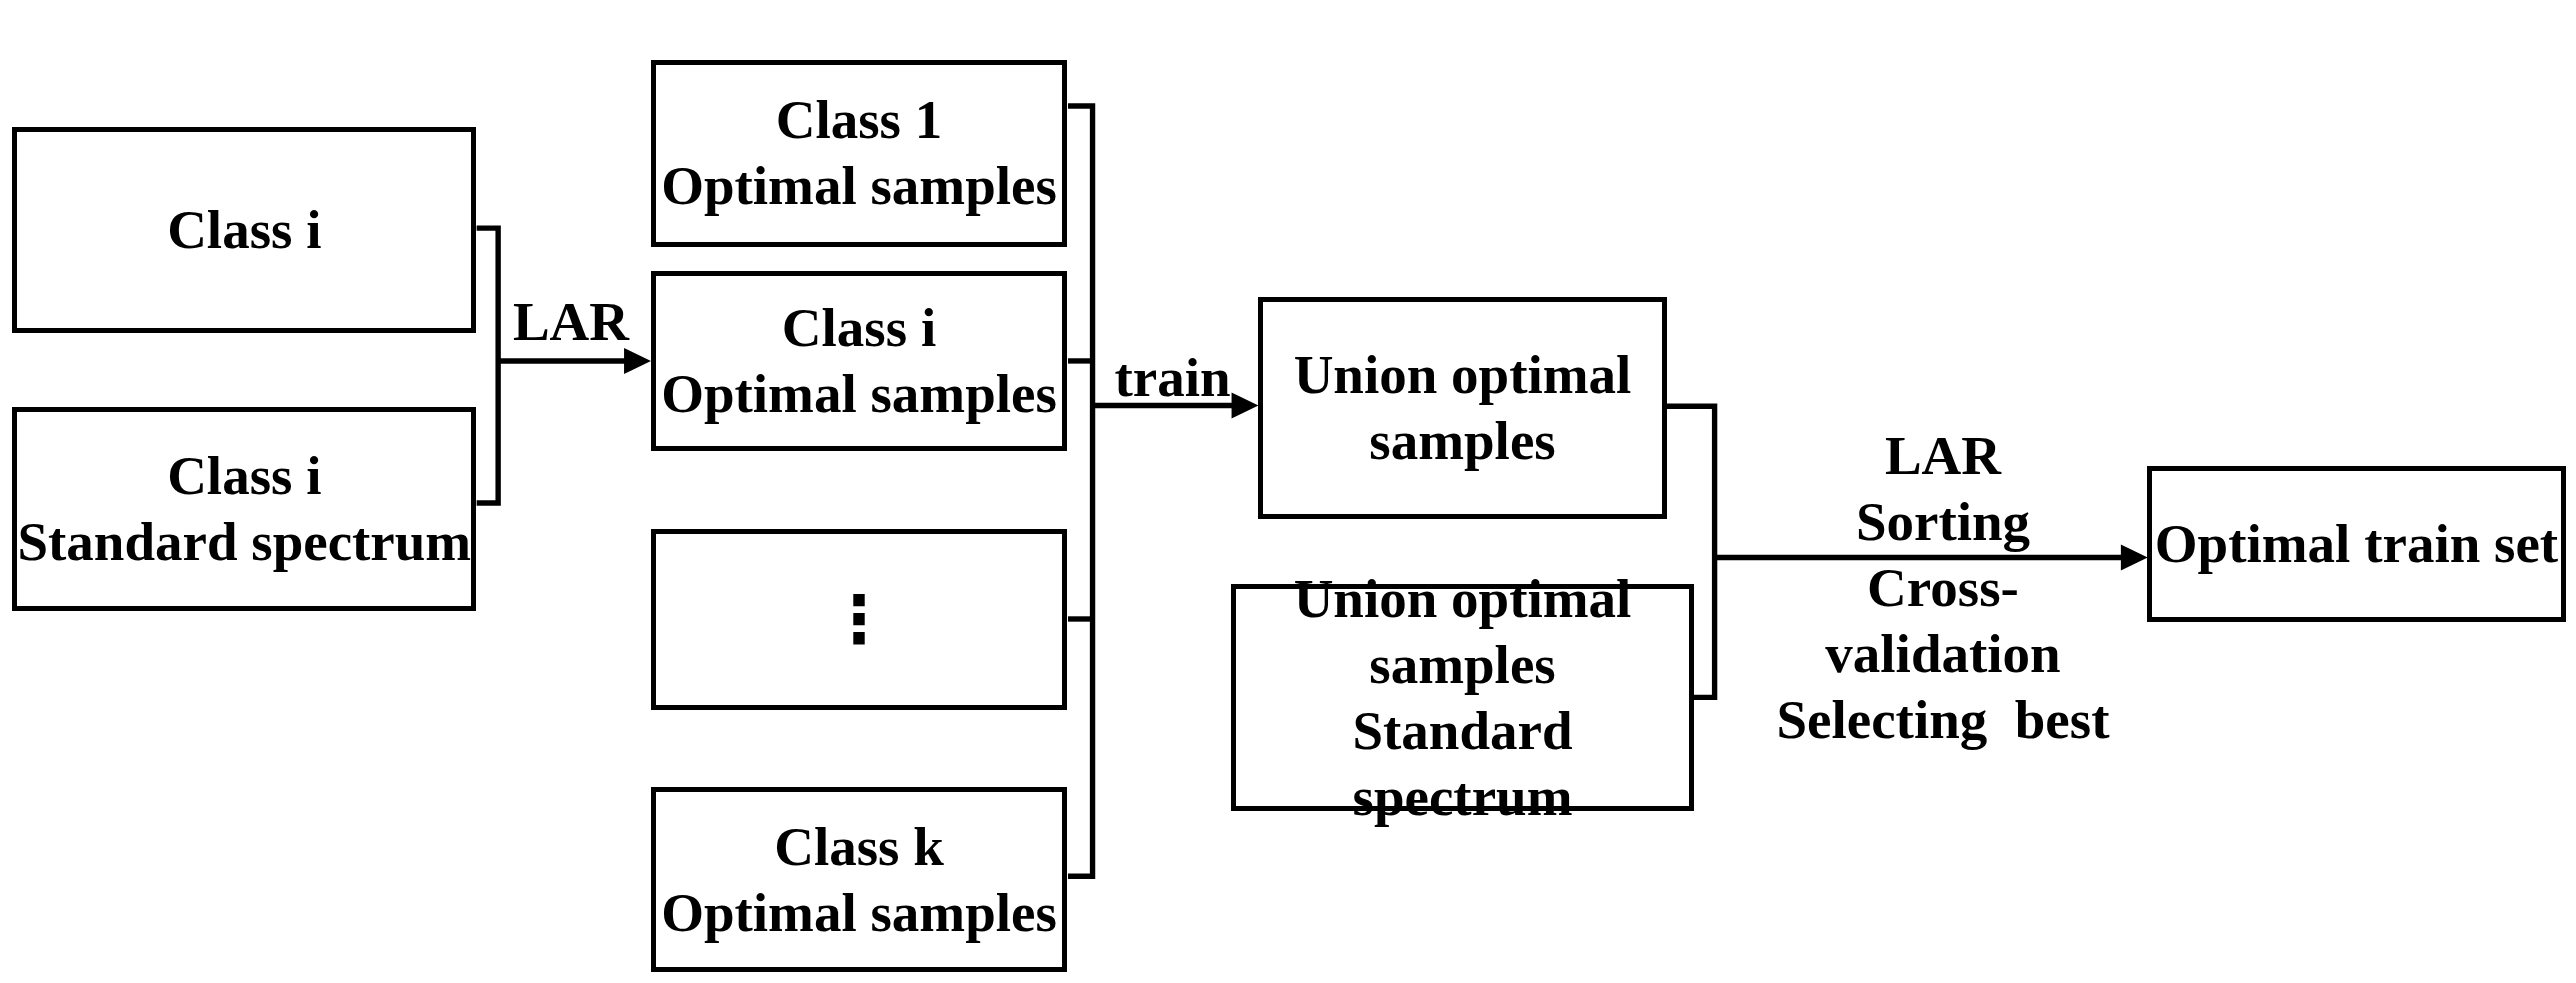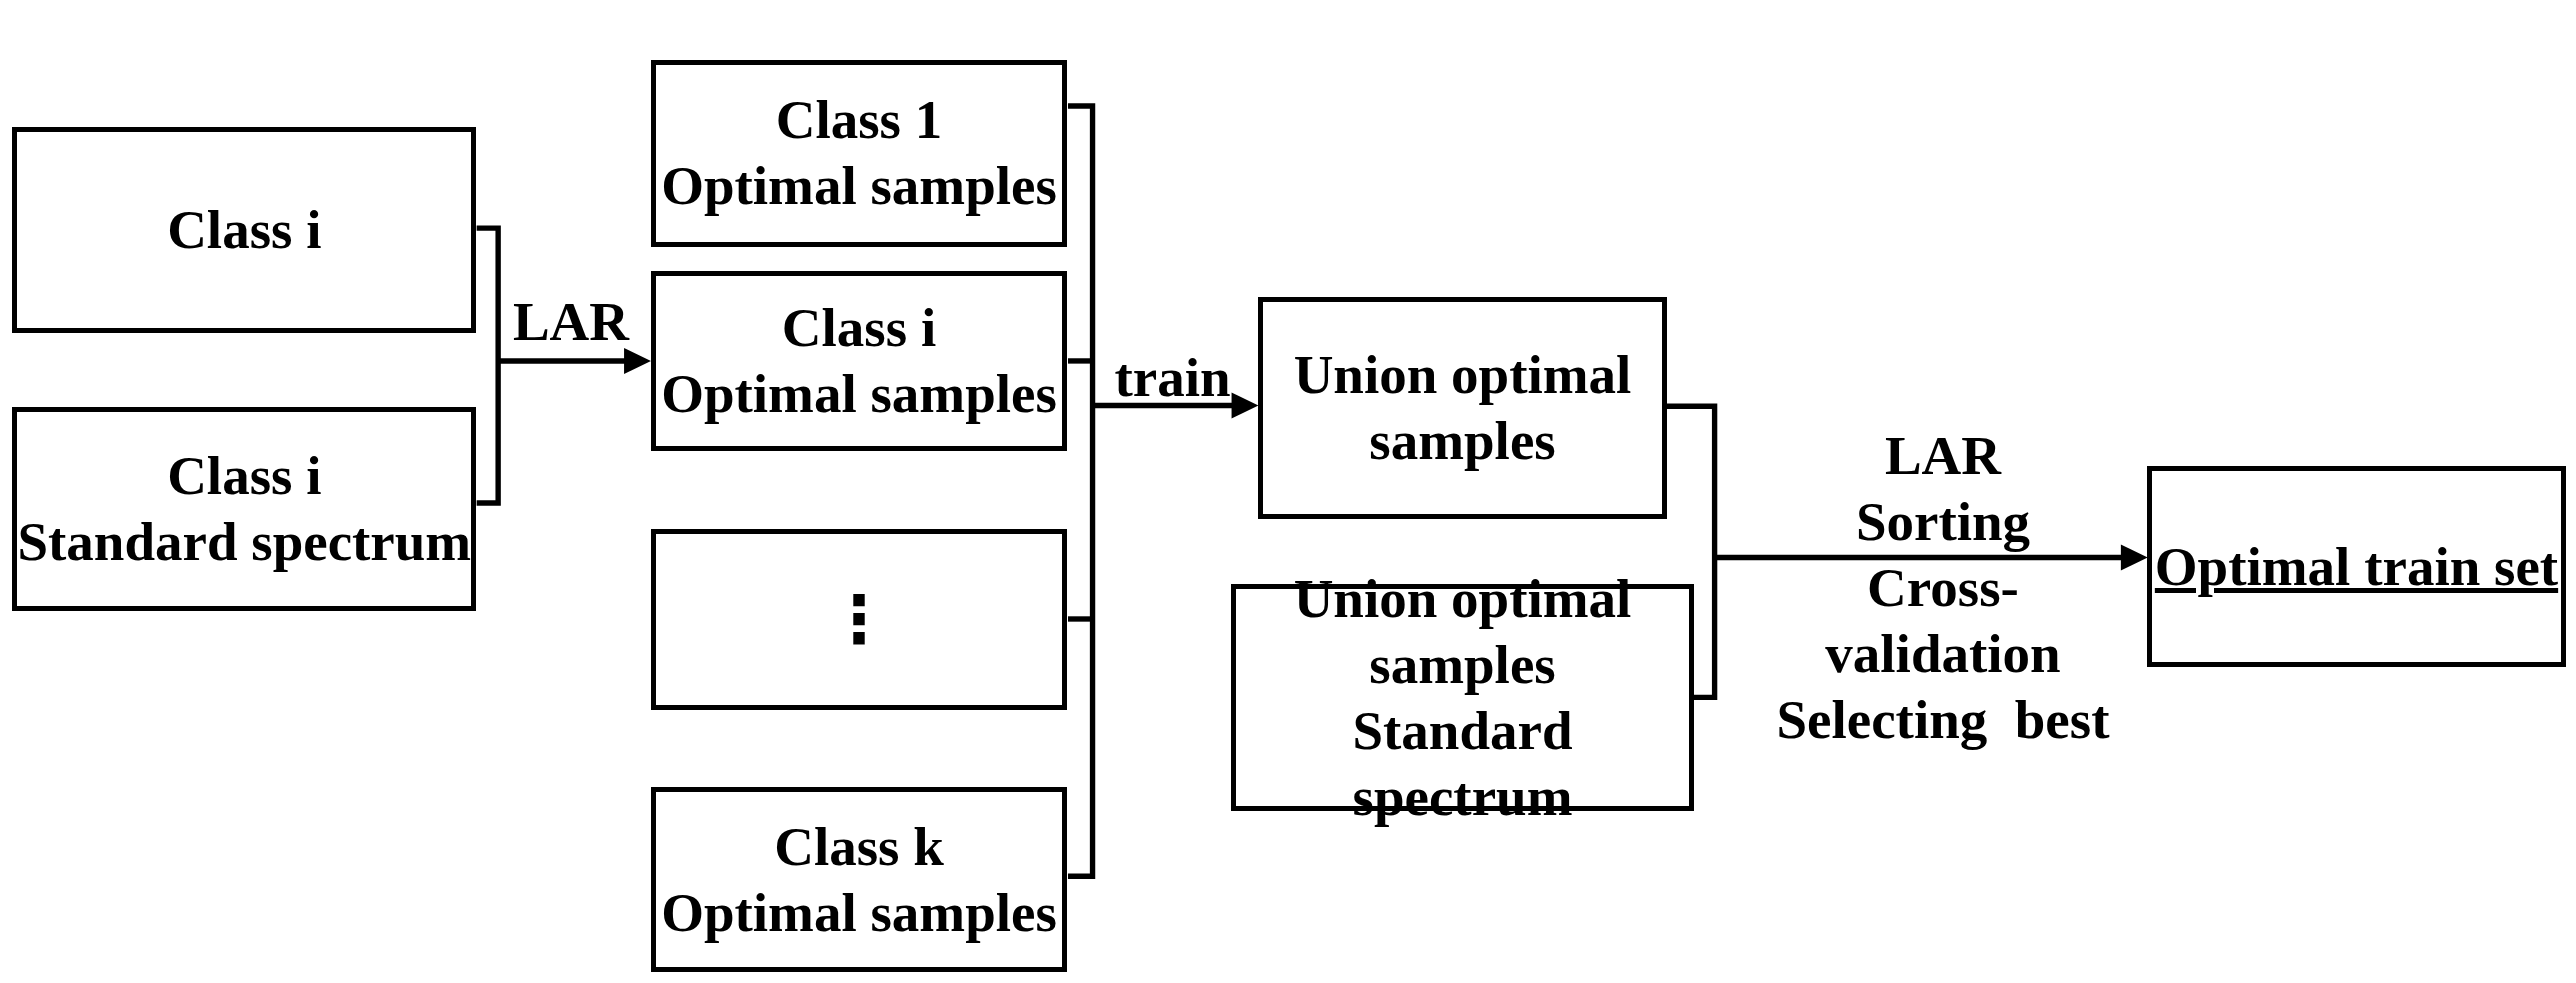--- a/index.html
+++ b/index.html
@@ -101,21 +101,21 @@
   <div class="node" style="left:651px; top:787px; width:416px; height:185px;">Class k
 Optimal samples</div>
 
   <div class="node" style="left:1258px; top:297px; width:409px; height:222px;">Union optimal
 samples</div>
 
   <div class="node" style="left:1231px; top:584px; width:463px; height:227px;">Union optimal
 samples
 Standard spectrum</div>
 
-  <div class="node" style="left:2147px; top:466px; width:419px; height:201px;text-decoration:underline;">Optimal train set</div>
+  <div class="node" style="left:2147px; top:466px; width:419px; height:156px;">Optimal train set</div>
 
   <div class="edge-label" style="left:494px; top:289px; width:154px;">LAR</div>
 
   <div class="edge-label" style="left:1092px; top:345px; width:161px;">train</div>
 
   <div class="edge-label" style="left:1755px; top:423px; width:376px; white-space:pre-wrap;">LAR
 Sorting
 Cross-validation
 Selecting  best</div>
 

